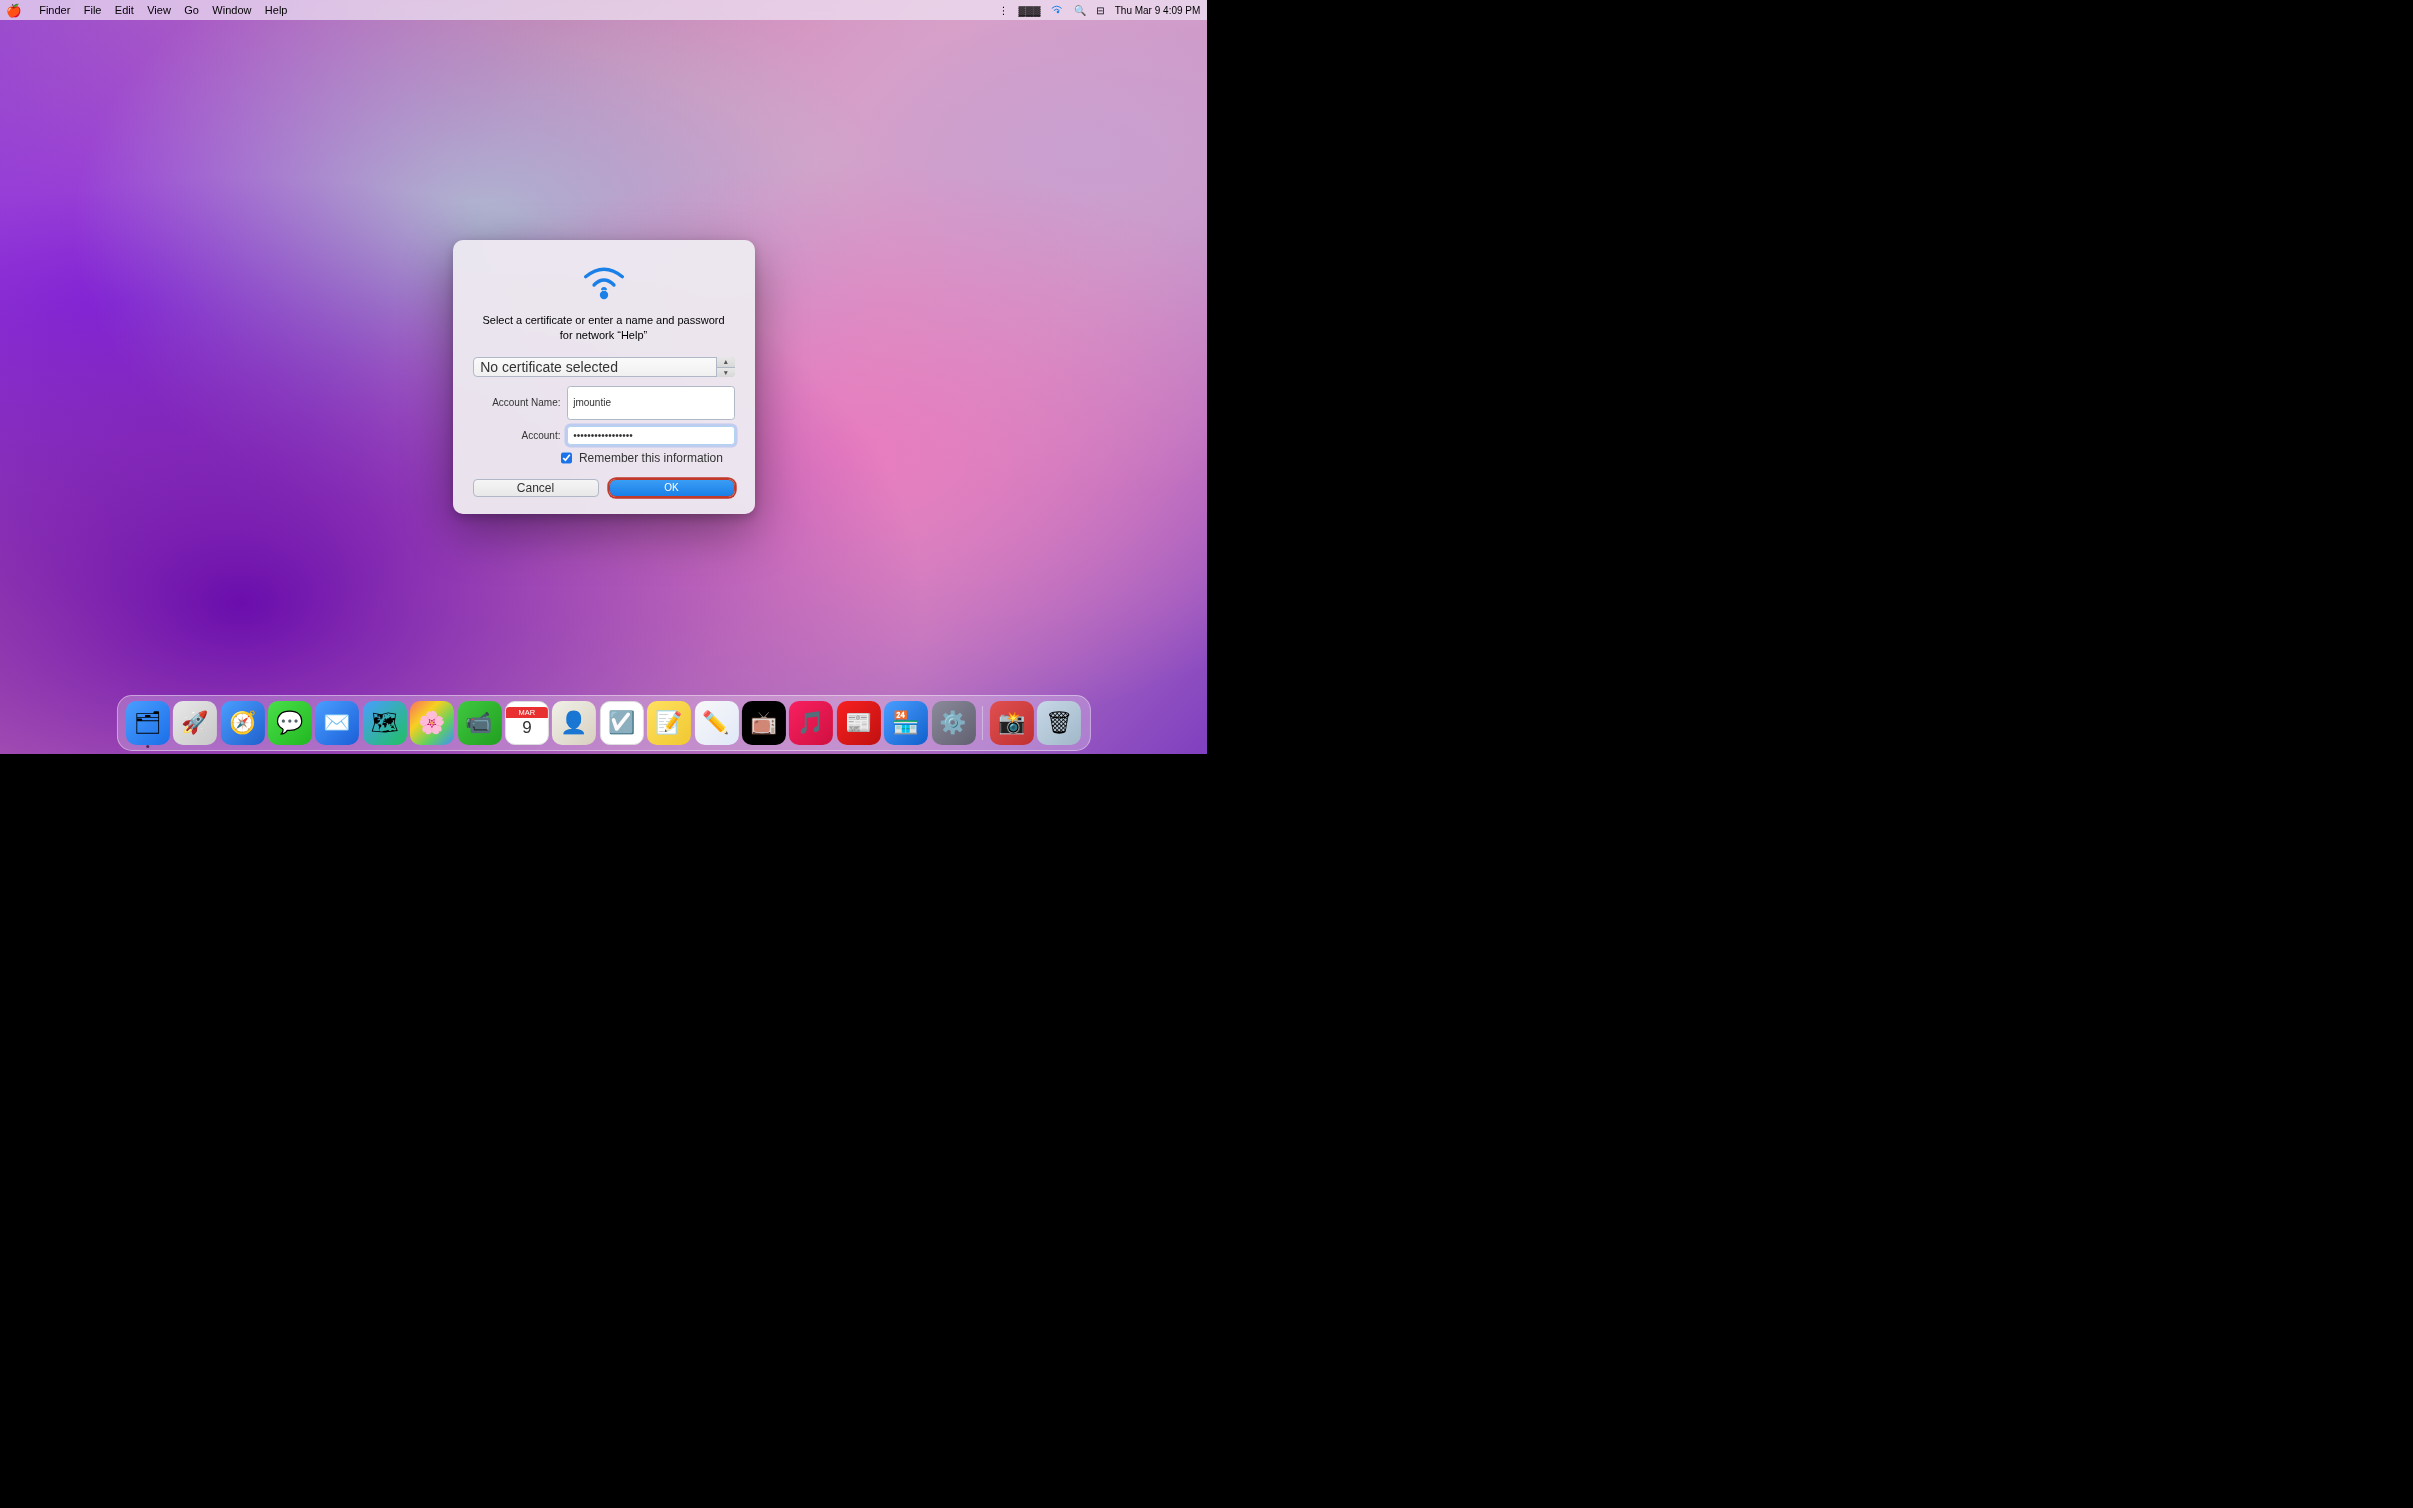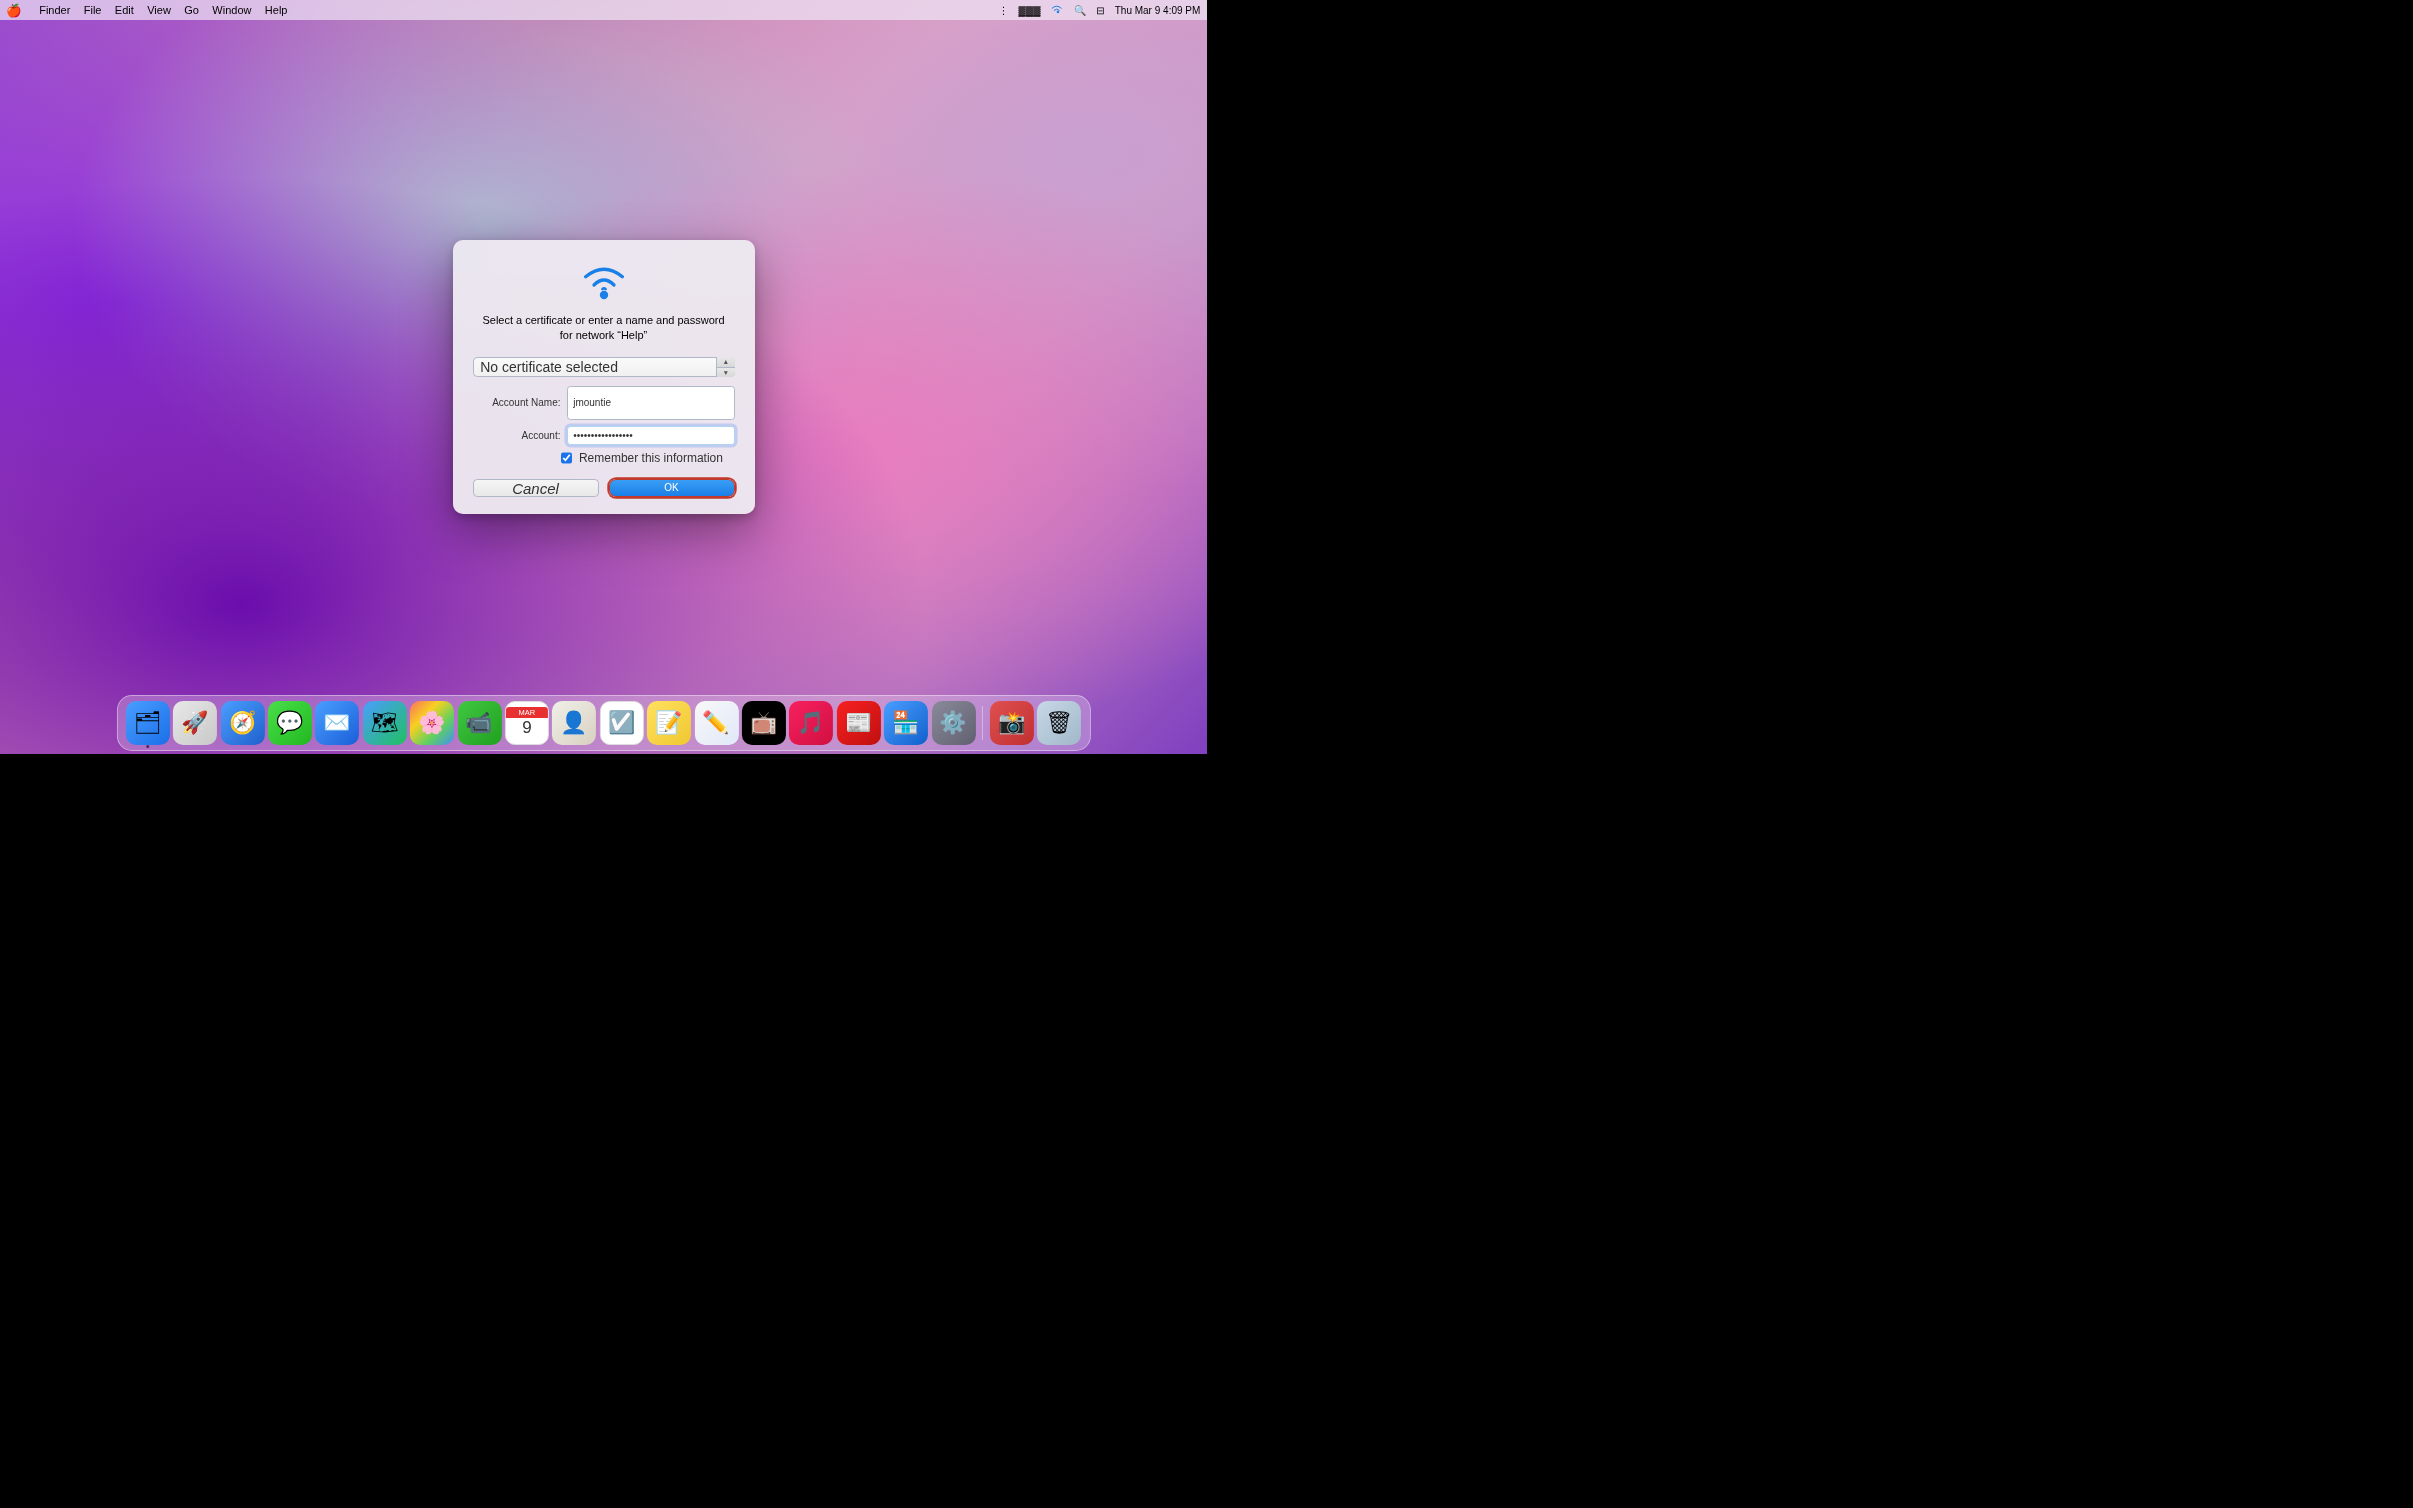--- a/index.html
+++ b/index.html
@@ -282,25 +282,24 @@
       width: 100%;
       justify-content: center;
     }
 
     .btn-cancel {
       flex: 1;
       height: 18.4px;
       border: 0.8px solid #b0b8c8;
       border-radius: 4.2px;
       background: linear-gradient(to bottom, #f5f5f5, #e8e8e8);
-      font-size: 15px;
+      font-size: 12px;
       color: #333;
       cursor: pointer;
       font-family: inherit;
-      font-style: italic;
     }
 
     .btn-ok {
       flex: 1;
       height: 18.4px;
       border: 1.7px solid #c0392b;
       border-radius: 7px;
       background: linear-gradient(to bottom, #3a9ef5, #1a7fe8);
       font-size: 10px;
       color: #fff;

